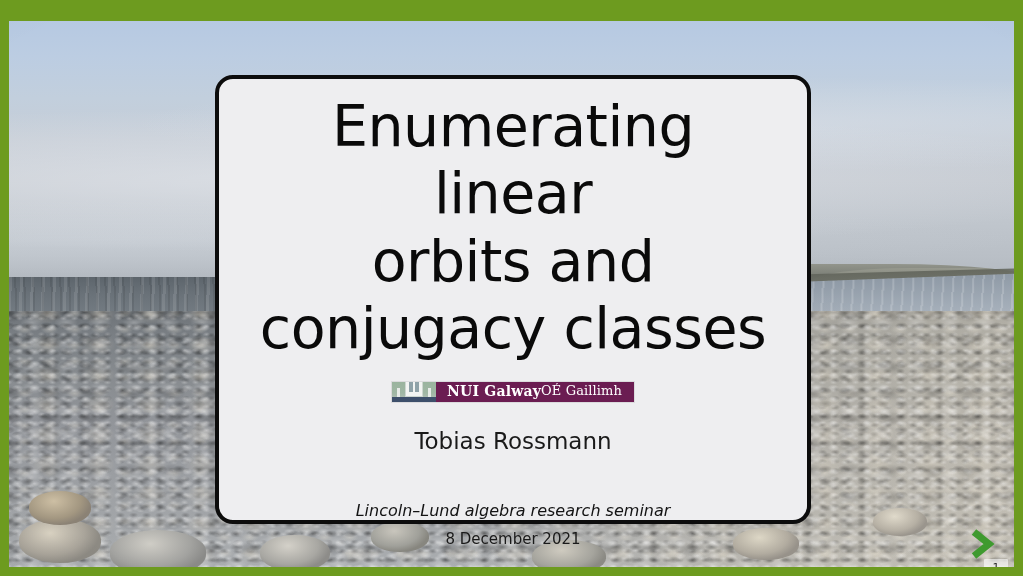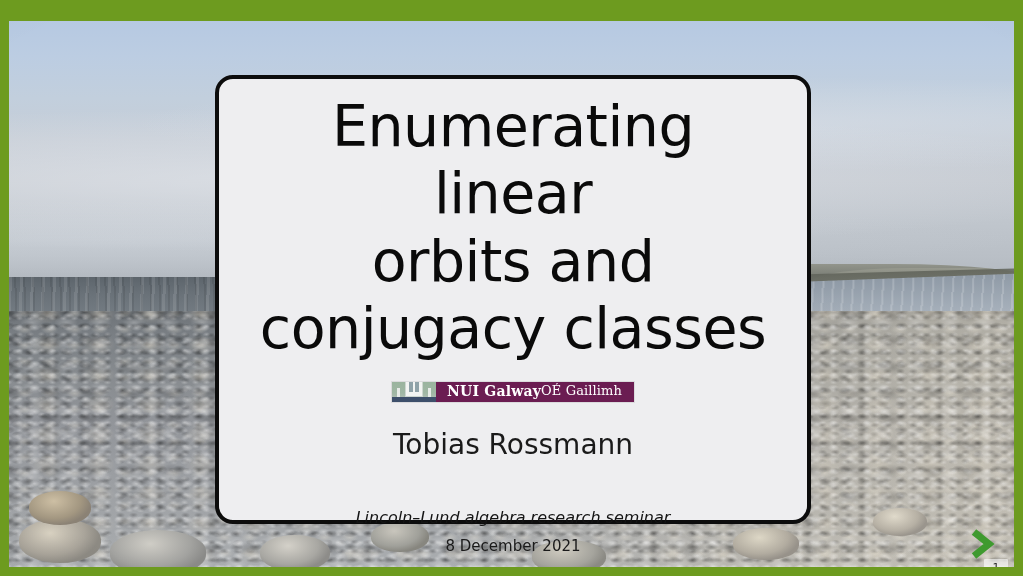--- a/index.html
+++ b/index.html
@@ -326,21 +326,21 @@
     flex-direction: row;
     justify-content: center;
     font-family: "DejaVu Serif", serif;
     line-height: 1.08;
   }
   .logo-text .l1 { font-size: 14px; font-weight: 700; letter-spacing: .2px; }
   .logo-text .l2 { font-size: 13px; font-weight: 400; letter-spacing: .1px; }
 
   .author {
     margin-top: 26px;
-    font-size: 28px;
+    font-size: 23px;
     color: #1a1a1a;
     text-align: center;
     font-family: "DejaVu Sans", sans-serif;
   }
   .venue {
     margin-top: 47px;
     font-size: 16px;
     font-style: italic;
     color: #141414;
     text-align: center;

